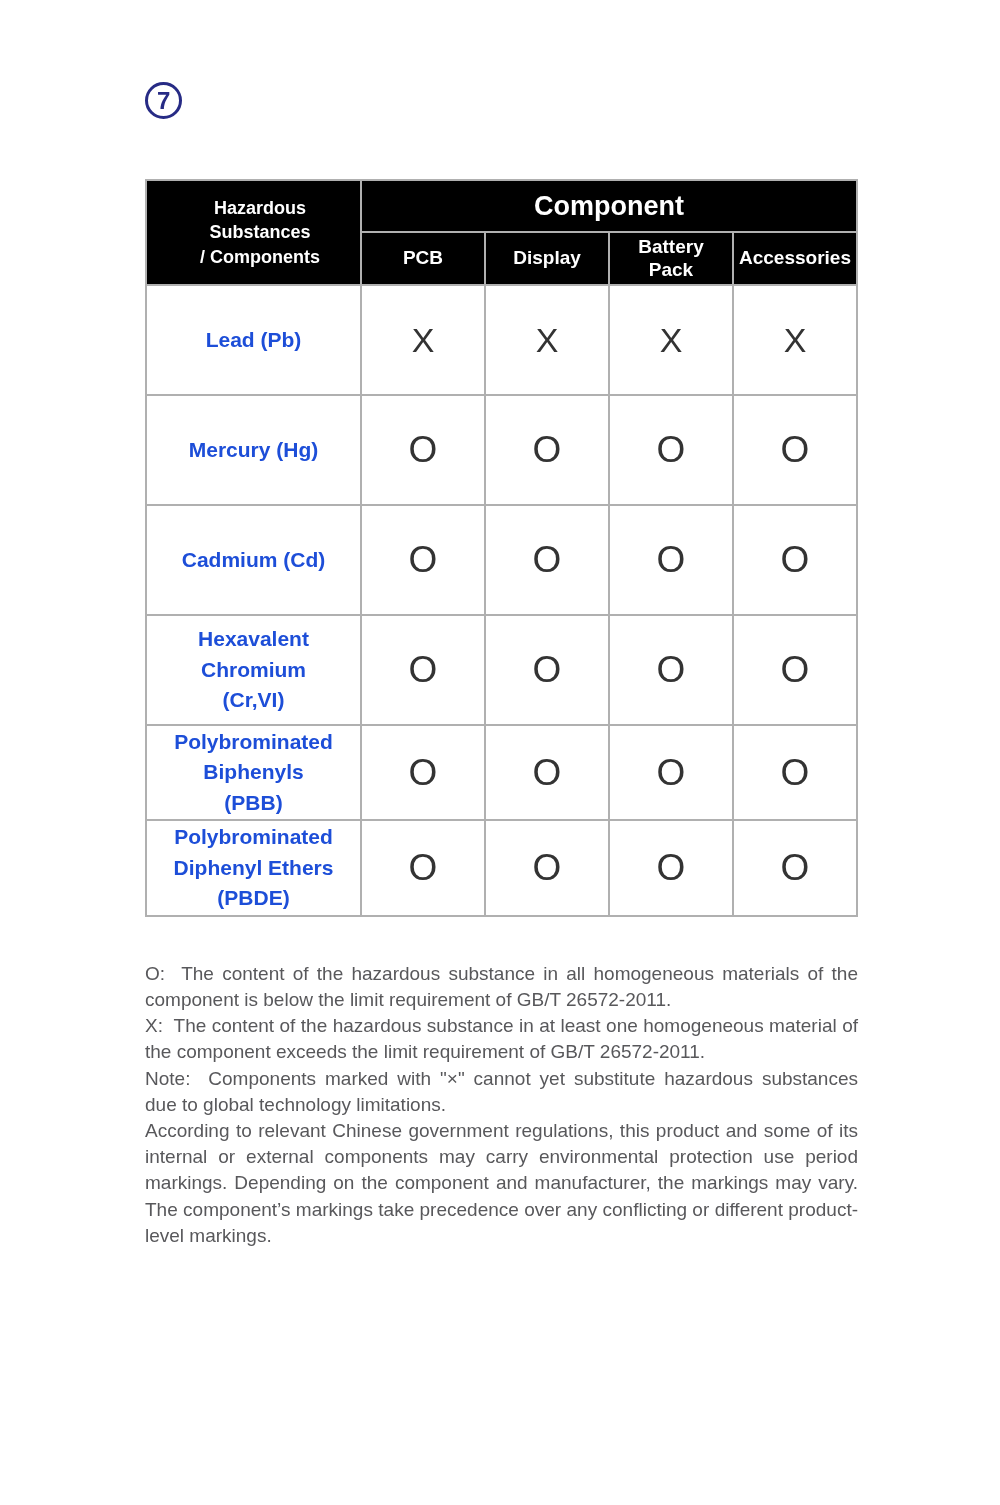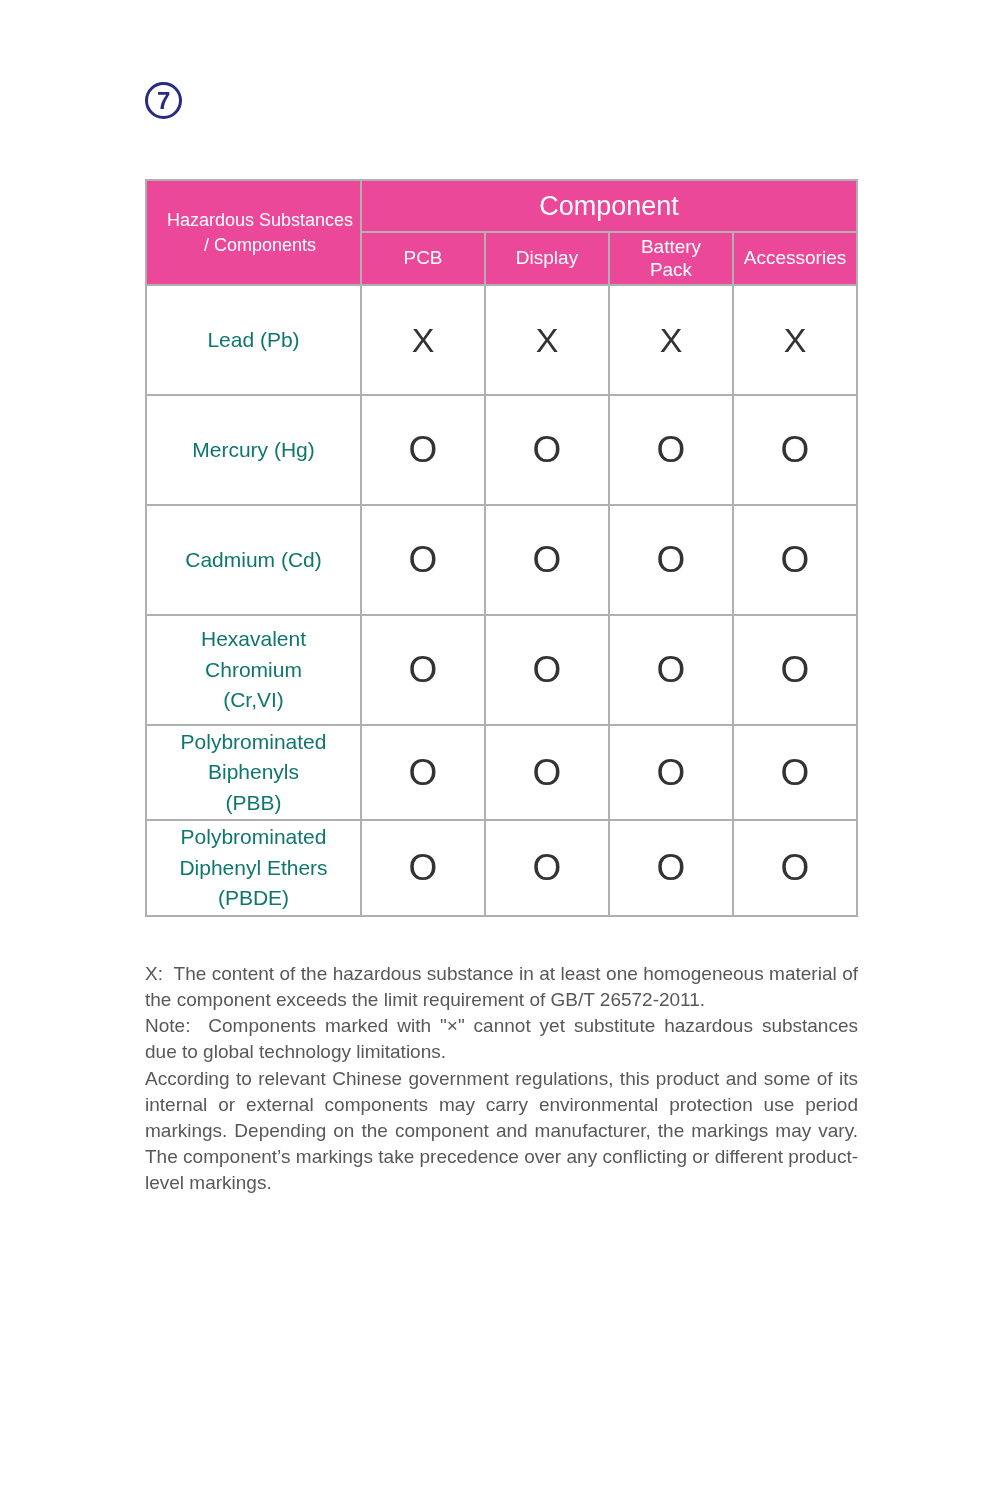--- a/index.html
+++ b/index.html
@@ -45,41 +45,41 @@
     border-collapse: collapse;
     width: 713px;
     table-layout: fixed;
   }
   table.haz th, table.haz td {
     border: 2px solid #b0b0b0;
     text-align: center;
     vertical-align: middle;
   }
   table.haz thead th {
-    background: #ec4899;
+    background: #000000;
     color: #ffffff;
-    font-weight: normal;
+    font-weight: bold;
     margin-left: 44px;
   }
   th.corner {
     width: 215px;
     text-align: left;
     padding-left: 14px;
     font-size: 18px;
     line-height: 1.35;
     white-space: pre-line;
   }
   th.comp-header { font-size: 27px; height: 52px; }
   th.col-header  { font-size: 19px; height: 53px; white-space: pre-line; line-height: 1.2; }
 
   tbody th.rowlabel {
     background: #fff;
-    font-weight: normal;
+    font-weight: bold;
     font-size: 21px;
-    color: #0f766e;
+    color: #1d4ed8;
     white-space: pre-line;
     line-height: 1.45;
   }
   tbody tr { height: 110px; }
   tbody tr:nth-child(n+5) { height: 80px; }
   td.mark-x { font-size: 34px; color: #333; }
   td.mark-o { font-size: 37px; color: #333; }
 
   
   .notes {
@@ -181,20 +181,21 @@
 (PBDE)</th>
             <td class="mark-o">O</td>
             <td class="mark-o">O</td>
             <td class="mark-o">O</td>
             <td class="mark-o">O</td>
           </tr>
         </tbody>
     </table>
 
     <div class="notes">
+      <p>O:&nbsp; The content of the hazardous substance in all homogeneous materials of the component is below the limit requirement of GB/T 26572-2011.</p>
       <p>X:&nbsp; The content of the hazardous substance in at least one homogeneous material of the component exceeds the limit requirement of GB/T 26572-2011.</p>
       <p>Note:&nbsp; Components marked with "×" cannot yet substitute hazardous substances due to global technology limitations.</p>
       <p>According to relevant Chinese government regulations, this product and some of its internal or external components may carry environmental protection use period markings. Depending on the component and manufacturer, the markings may vary. The component’s markings take precedence over any conflicting or different product-level markings.</p>
     </div>
 
 
 
   </div>
 </div>
 

